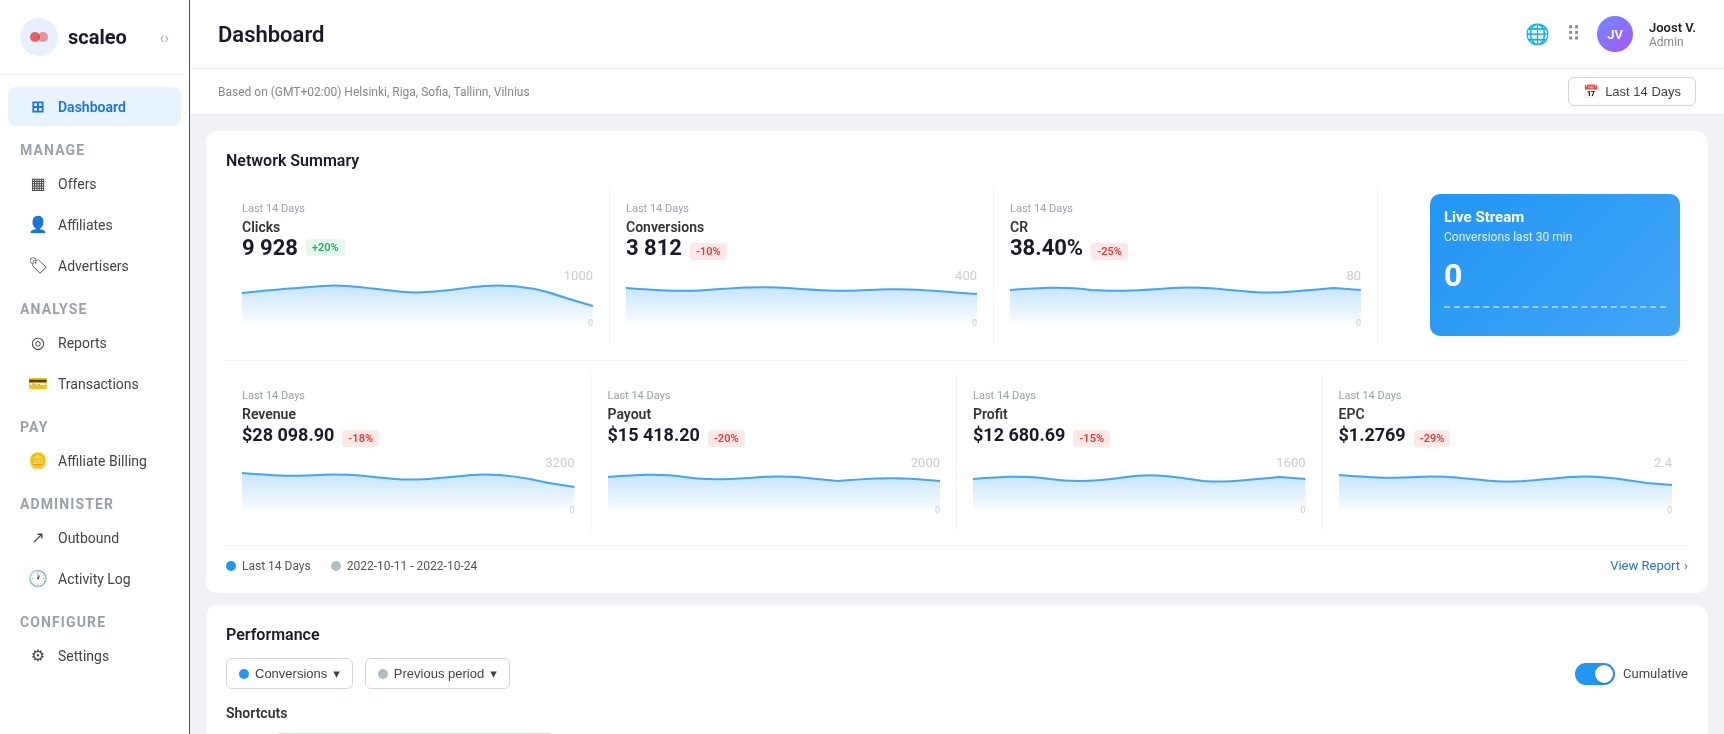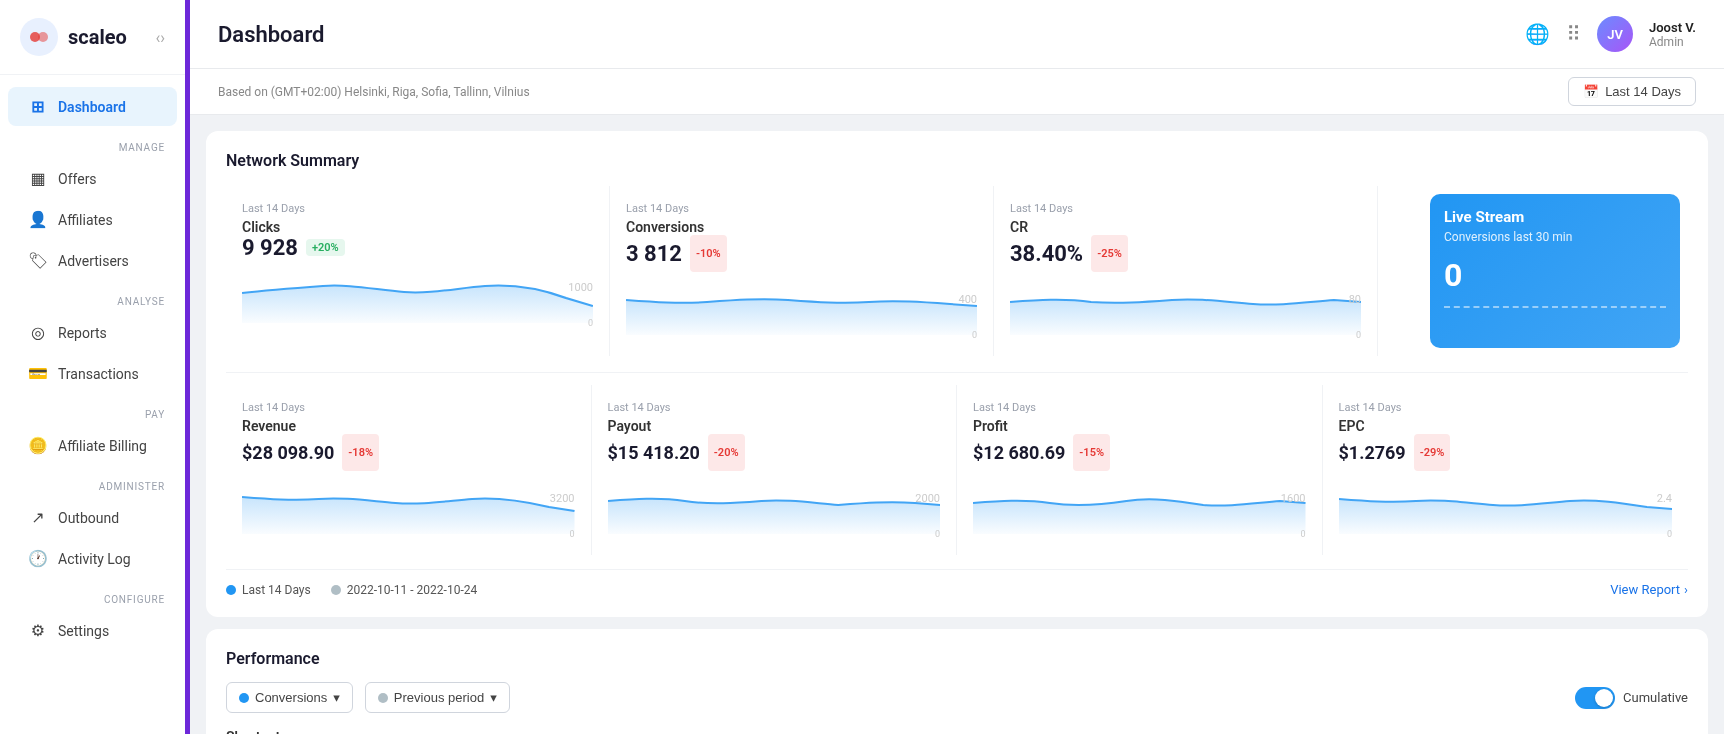--- a/index.html
+++ b/index.html
@@ -6,21 +6,21 @@
     body { font-family: -apple-system, BlinkMacSystemFont, 'Segoe UI', Roboto, sans-serif; background: #f0f2f5; display: flex; height: 734px; overflow: hidden; }
 
     
     .sidebar {
       width: 190px;
       min-width: 190px;
       background: #fff;
       display: flex;
       flex-direction: column;
       height: 734px;
-      border-right: 5px solid #6d28d9;
+      border-right: 1px solid #6d28d9;
     }
     .sidebar-logo {
       padding: 18px 20px;
       display: flex;
       align-items: center;
       gap: 10px;
       border-bottom: 1px solid #f0f2f5;
     }
     .logo-icon {
       width: 38px; height: 38px;
@@ -29,25 +29,24 @@
       display: flex; align-items: center; justify-content: center;
       color: #e53935;
       font-size: 18px;
       font-weight: bold;
     }
     .logo-text { font-size: 20px; font-weight: 700; color: #1a1a2e; }
     .sidebar-collapse { margin-left: auto; color: #aaa; cursor: pointer; font-size: 16px; }
 
     .sidebar-nav { flex: 1; overflow-y: auto; padding: 10px 0; }
     .sidebar-section-label {
-      font-size: 10px; font-weight: 400; color: #9aa0ac;
+      font-size: 14px; font-weight: 700; color: #9aa0ac;
       padding: 14px 20px 4px 20px;
       letter-spacing: 0.08em;
       text-transform: uppercase;
-      text-align: right;
     }
     .sidebar-item {
       display: flex; align-items: center; gap: 10px;
       padding: 10px 20px;
       cursor: pointer;
       border-radius: 8px;
       margin: 2px 8px;
       font-size: 14px; color: #444;
       transition: background 0.15s;
     }
@@ -115,25 +114,25 @@
     .metric-card {
       padding: 16px;
       border-right: 1px solid #f0f2f5;
     }
     .metric-card:last-child { border-right: none; }
     .metric-label { font-size: 14px; font-weight: 600; color: #333; }
     .metric-period { font-size: 11px; color: #9aa0ac; margin-bottom: 4px; }
     .metric-value-row { display: flex; align-items: center; gap: 8px; margin-bottom: 8px; }
     .metric-value { font-size: 22px; font-weight: 700; color: #1a1a2e; }
     .badge-green { background: #e6f7ee; color: #27ae60; font-size: 11px; font-weight: 600; padding: 2px 6px; border-radius: 4px; }
-    .badge-red { background: #fde8e8; color: #e53935; font-size: 11px; font-weight: 600; padding: 12px 6px; border-radius: 4px; }
+    .badge-red { background: #fde8e8; color: #e53935; font-size: 11px; font-weight: 600; padding: 2px 6px; border-radius: 4px; margin-top: 8px; }
 
     
     .sparkline-container { height: 60px; position: relative; }
-    .sparkline-label-right { position: absolute; right: 0; top: 13px; font-size: 11px; color: #ccc; }
+    .sparkline-label-right { position: absolute; right: 0; top: 0; font-size: 13px; color: #ccc; }
     .sparkline-label-right-bottom { position: absolute; right: 0; bottom: 0; font-size: 9px; color: #ccc; }
 
     
     .live-stream-card {
       background: linear-gradient(135deg, #2196f3, #42a5f5);
       border-radius: 10px;
       padding: 14px;
       color: #fff;
       height: 100%;
       margin-left: 44px;

